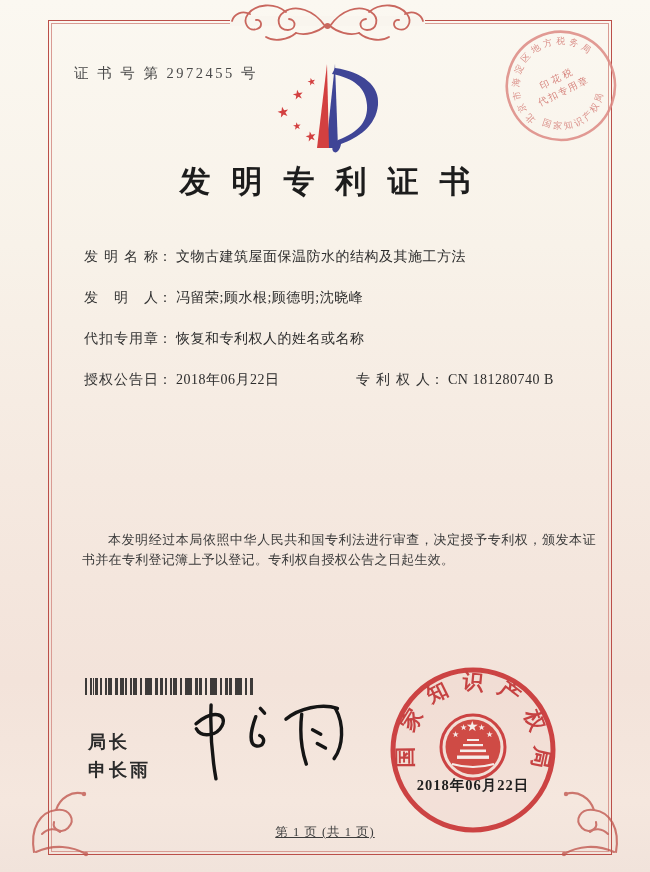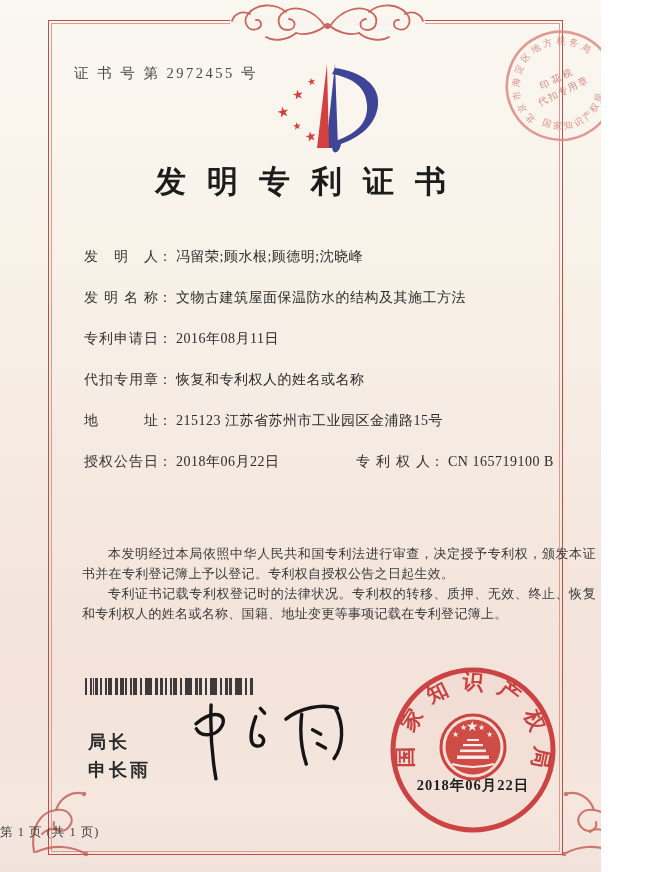--- a/index.html
+++ b/index.html
@@ -1,17 +1,17 @@
 <!DOCTYPE html>
 <html><head>
 <meta charset="utf-8">
 <style>
   html,body{margin:0;padding:0;background:#ffffff;}
   .page{
-    position:relative;width:601px;height:872px;overflow:hidden;
+    position:relative;width:650px;height:872px;overflow:hidden;
     font-family:"Liberation Serif","DejaVu Serif",serif;
     background:linear-gradient(180deg,#fbf8f1 0%,#f8f2e9 28%,#f5e9e0 55%,#f3e3da 78%,#f5e7de 92%,#f1e3db 100%);
     color:#2e2e2e;
   }
   .frame{
     position:absolute;left:48px;top:20px;right:38px;bottom:17px;
     border:1.3px solid #bb4f49;
     outline:1px solid #d99b93;outline-offset:-4px;
     pointer-events:none;
   }
@@ -19,35 +19,35 @@
   .logo{position:absolute;left:268px;top:58px;}
   .stamp{position:absolute;left:490px;top:14px;transform:rotate(-26deg);opacity:.85;}
   .title{position:absolute;left:0;right:0;top:161px;margin:0;text-align:center;
     font-size:31px;font-weight:700;color:#1c1c1c;letter-spacing:21px;padding-left:21px;}
   .fields{position:absolute;left:84px;top:246px;right:56px;font-size:14px;line-height:22px;color:#333;}
   .frow{margin-bottom:19px;white-space:nowrap;}
   .flabel{display:inline-block;width:74px;text-align:justify;text-align-last:justify;color:#333;}
   .fcolon{display:inline-block;margin-right:4px;}
   .fvalue{letter-spacing:.5px;color:#2c2c2c;}
   .fpair-first{display:inline-block;width:272px;}
-  .body-text{position:absolute;left:82px;top:544px;width:514px;font-size:13px;line-height:20px;
+  .body-text{position:absolute;left:82px;top:530px;width:514px;font-size:13px;line-height:20px;
     text-align:justify;color:#3a3a3a;}
   .body-text p{margin:0;text-indent:2em;letter-spacing:.3px;}
   .barcode{position:absolute;left:85px;top:678px;width:168px;height:17px;opacity:.82;
     background:
       repeating-linear-gradient(90deg,#161616 0 2px,transparent 2px 5px),
       repeating-linear-gradient(90deg,#161616 0 1px,transparent 1px 8px),
       repeating-linear-gradient(90deg,transparent 0 10px,#161616 10px 13px);}
   .signer{position:absolute;left:88px;top:728px;font-size:18px;line-height:28px;
     letter-spacing:3px;color:#2b2b2b;font-weight:600;
     font-family:"Liberation Sans","DejaVu Sans",sans-serif;}
   .signature{position:absolute;left:183px;top:690px;}
   .seal{position:absolute;left:386px;top:664px;}
-  .footer{position:absolute;left:0;right:0;top:824px;font-size:12.5px;
-    letter-spacing:1px;color:#3d3d3d;}
+  .footer{position:absolute;left:0;right:0;top:824px;text-align:center;font-size:12.5px;
+    letter-spacing:1px;color:#3d3d3d;text-decoration:underline;}
   .ornament-top{position:absolute;left:230px;top:0;}
   .flourish{position:absolute;opacity:.8;}
   .flourish.left{left:26px;top:786px;}
   .flourish.right{left:560px;top:786px;transform:scaleX(-1);}
   svg text{font-family:"Liberation Serif","DejaVu Serif",serif;}
 </style>
 </head>
 <body>
 
 <div class="page">
@@ -103,42 +103,35 @@
       <textPath href="#stamp-arc-bottom" startOffset="6">国家知识产权局</textPath>
     </text>
     <text x="70" y="67" text-anchor="middle" font-size="9.5" letter-spacing="3" fill="#d0706a">印花税</text>
     <text x="70" y="81" text-anchor="middle" font-size="9.5" letter-spacing="1.5" fill="#d0706a">代扣专用章</text>
   </svg>
 
   <h1 class="title">发明专利证书</h1>
 
   <div class="fields">
     <div class="frow">
+      <span class="flabel">发明名称</span><span class="fcolon">：</span><span class="fvalue">文物古建筑屋面保温防水的结构及其施工方法</span>
+    </div>
+    <div class="frow">
       <span class="flabel">发明人</span><span class="fcolon">：</span><span class="fvalue">冯留荣;顾水根;顾德明;沈晓峰</span>
     </div>
     <div class="frow">
-      <span class="flabel">发明名称</span><span class="fcolon">：</span><span class="fvalue">文物古建筑屋面保温防水的结构及其施工方法</span>
-    </div>
-    <div class="frow">
-      <span class="flabel">专利申请日</span><span class="fcolon">：</span><span class="fvalue">2016年08月11日</span>
-    </div>
-    <div class="frow">
       <span class="flabel">代扣专用章</span><span class="fcolon">：</span><span class="fvalue">恢复和专利权人的姓名或名称</span>
     </div>
     <div class="frow">
-      <span class="flabel">地址</span><span class="fcolon">：</span><span class="fvalue">215123 江苏省苏州市工业园区金浦路15号</span>
-    </div>
-    <div class="frow">
-      <span class="fpair-first"><span class="flabel">授权公告日</span><span class="fcolon">：</span><span class="fvalue">2018年06月22日</span></span><span><span class="flabel">专利权人</span><span class="fcolon">：</span><span class="fvalue">CN 165719100 B</span></span>
+      <span class="fpair-first"><span class="flabel">授权公告日</span><span class="fcolon">：</span><span class="fvalue">2018年06月22日</span></span><span><span class="flabel">专利权人</span><span class="fcolon">：</span><span class="fvalue">CN 181280740 B</span></span>
     </div>
   </div>
 
   <div class="body-text">
     <p>本发明经过本局依照中华人民共和国专利法进行审查，决定授予专利权，颁发本证书并在专利登记簿上予以登记。专利权自授权公告之日起生效。</p>
-    <p>专利证书记载专利权登记时的法律状况。专利权的转移、质押、无效、终止、恢复和专利权人的姓名或名称、国籍、地址变更等事项记载在专利登记簿上。</p>
   </div>
 
   <div class="barcode"></div>
 
   <div class="signer">
     <div>局长</div>
     <div>申长雨</div>
   </div>
 
   <svg class="signature" width="172" height="100" viewBox="0 0 172 100">

